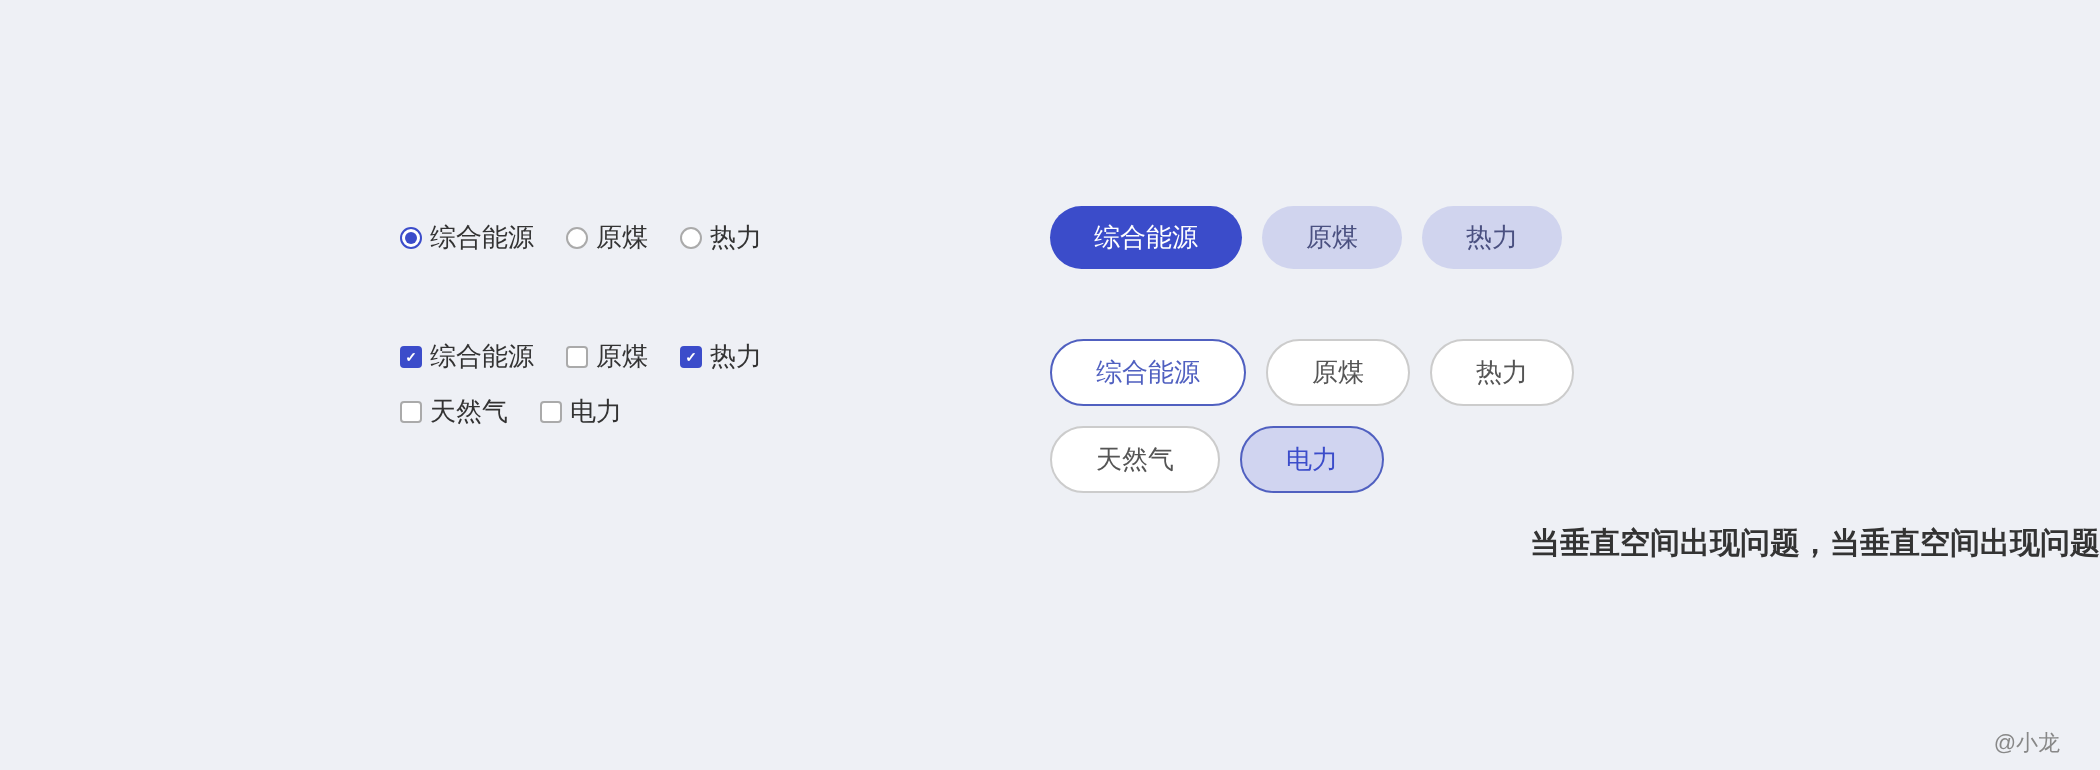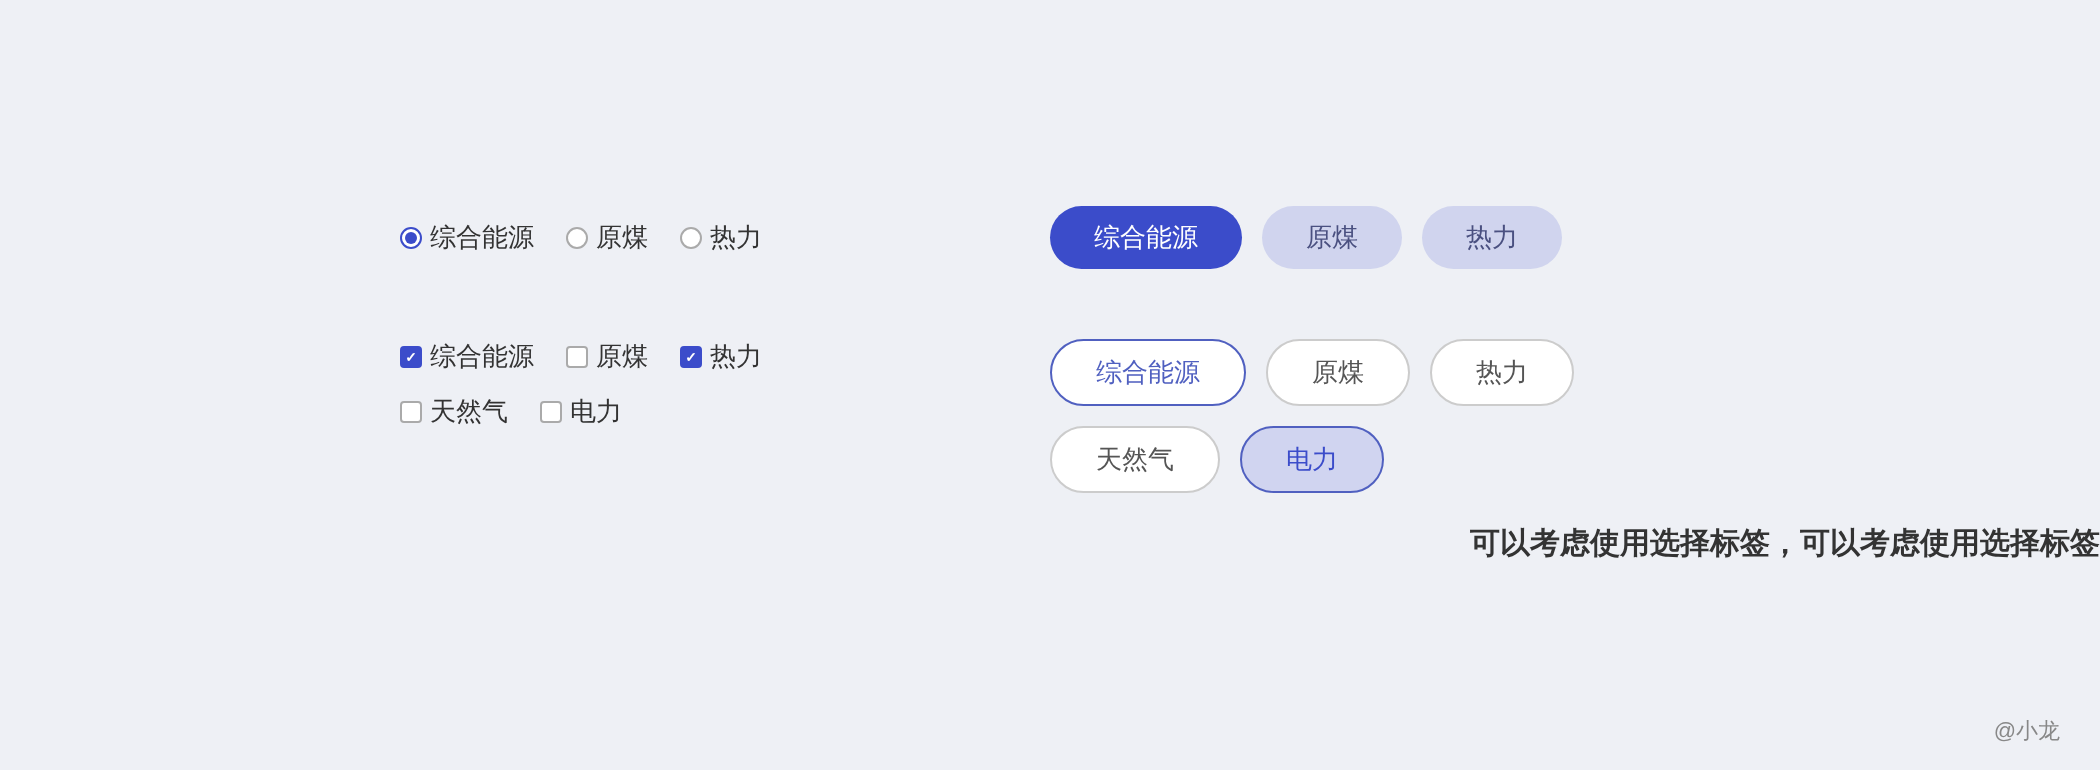--- a/index.html
+++ b/index.html
@@ -222,21 +222,21 @@
       font-size: 30px;
       font-weight: 600;
       color: #333;
       margin-top: 30px;
       text-align: center;
     }
 
     
     .watermark {
       position: absolute;
-      bottom: 24px;
+      bottom: 12px;
       right: 40px;
       font-size: 22px;
       color: #888;
     }
 
     .row-2 {
       align-items: flex-start;
       margin-bottom: 0;
     }
 
@@ -320,19 +320,19 @@
           </div>
           <div class="tag-row">
             <button class="tag-pill-outline">天然气</button>
             <button class="tag-pill-outline selected-filled">电力</button>
           </div>
         </div>
       </div>
 
     </div>
 
-    <div class="bottom-text">可以考虑使用选择标签，可以考虑使用选择标签</div>
+    <div class="bottom-text">当垂直空间出现问题，当垂直空间出现问题</div>
 
   </div>
 
   <div class="watermark">@小龙</div>
 
 </div>
 
 </body></html>

